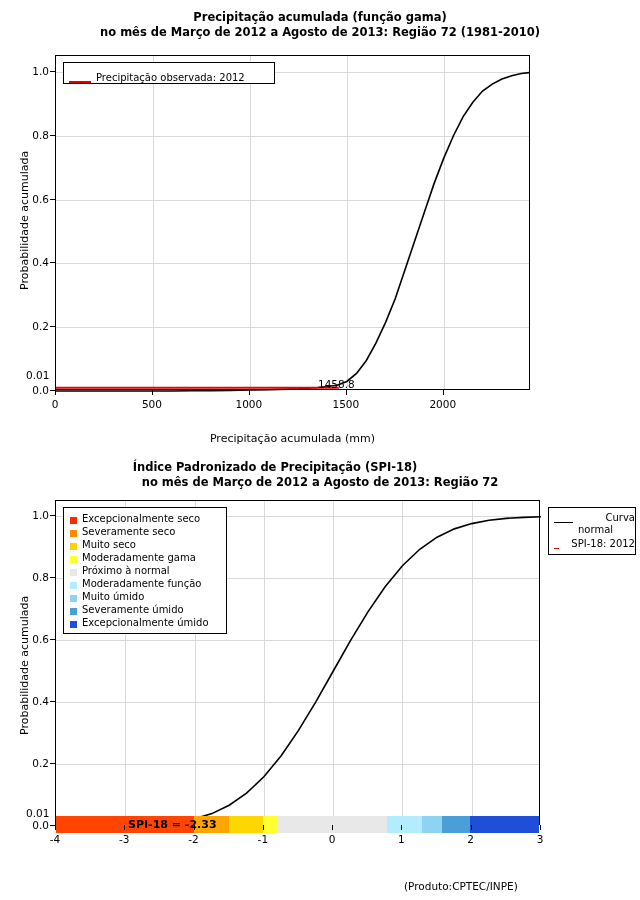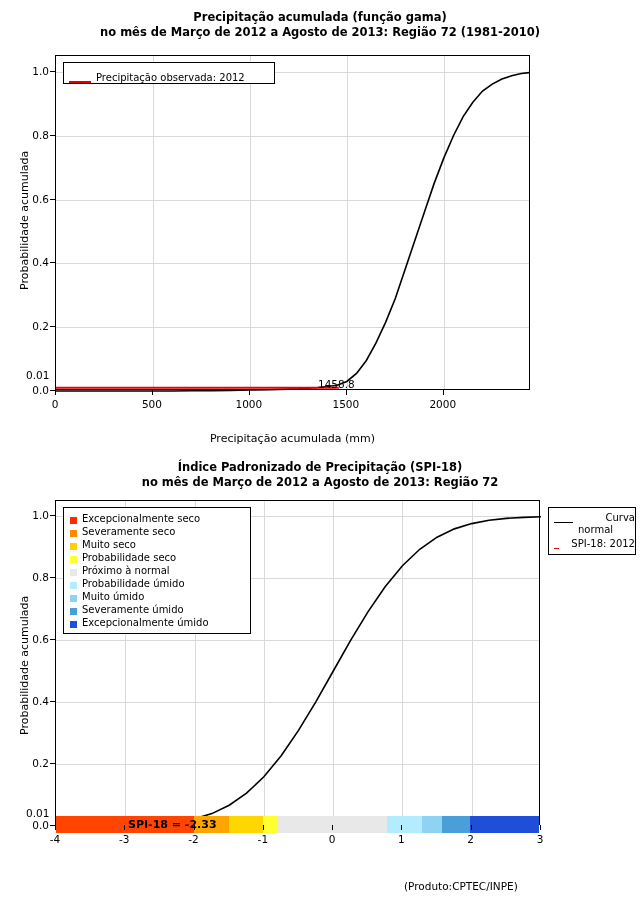--- a/index.html
+++ b/index.html
@@ -95,21 +95,21 @@
       <div class="tickmark-y" style="left: 50px; top: 198.571px;"></div>
       <div class="ytick" style="left: 21px; top: 198.571px; width: 28px;">0.6</div>
       <div class="tickmark-y" style="left: 50px; top: 134.762px;"></div>
       <div class="ytick" style="left: 21px; top: 134.762px; width: 28px;">0.8</div>
       <div class="tickmark-y" style="left: 50px; top: 70.9524px;"></div>
       <div class="ytick" style="left: 21px; top: 70.9524px; width: 28px;">1.0</div>
     </div>
 
   <div class="panel" style="left:0;top:450px;width:640px;height:450px;">
 
-    <div class="title" style="position:absolute;left:0;top:10px;width:550px;padding-left:45px;">Índice Padronizado de Precipitação (SPI-18)</div>
+    <div class="title" style="position:absolute;left:0;top:10px;width:550px;">Índice Padronizado de Precipitação (SPI-18)</div>
     <div class="title" style="position:absolute;left:0;top:25px;width:640px;">no mês de Março de 2012 a Agosto de 2013: Região 72</div>
 
     <div class="plotbox" id="bot-plot" style="left:55px;top:50px;width:485px;height:325px;">
         <div class="grid-v" style="left: 69.2857px;"></div>
         <div class="grid-v" style="left: 138.571px;"></div>
         <div class="grid-v" style="left: 207.857px;"></div>
         <div class="grid-v" style="left: 277.143px;"></div>
         <div class="grid-v" style="left: 346.429px;"></div>
         <div class="grid-v" style="left: 415.714px;"></div>
         <div class="grid-h" style="top: 263.095px;"></div>
@@ -118,44 +118,44 @@
         <div class="grid-h" style="top: 77.381px;"></div>
         <div class="grid-h" style="top: 15.4762px;"></div>
         <svg width="485" height="325" class="curve">
           <path d="M0.00 325.00 L34.64 325.00 L69.29 324.69 L86.61 324.07 L103.93 323.14 L121.25 321.29 L138.57 317.88 L155.89 312.62 L173.21 304.26 L190.54 292.19 L207.86 275.79 L225.18 254.74 L242.50 229.36 L259.82 200.88 L277.14 170.24 L294.46 139.60 L311.79 111.12 L329.11 85.74 L346.43 64.69 L363.75 48.29 L381.07 36.21 L398.39 27.86 L415.71 22.60 L433.04 19.19 L450.36 17.33 L467.68 16.40 L485.00 15.79 " fill="none" stroke="#000000" stroke-width="1.6"></path>
           <path d="M0.00 321.90 L115.71 321.90 " fill="none" stroke="#ee0000" stroke-width="2"></path>
         </svg>
       </div>
 
     <div class="ylabel-rot" style="left:18px;top:285px;">Probabilidade acumulada</div>
 
-    <div class="legend" id="cat-legend" style="left:63px;top:57px;width:188px;height:127px;padding-top:3px;">
+    <div class="legend" id="cat-legend" style="left:63px;top:57px;width:164px;height:127px;padding-top:3px;">
         <div class="legend-row">
           <span class="legend-sq" style="background: rgb(255, 42, 0);"></span>
           <span class="legend-text">Excepcionalmente seco</span>
         </div>
         <div class="legend-row">
           <span class="legend-sq" style="background: rgb(255, 140, 0);"></span>
           <span class="legend-text">Severamente seco</span>
         </div>
         <div class="legend-row">
           <span class="legend-sq" style="background: rgb(255, 208, 0);"></span>
           <span class="legend-text">Muito seco</span>
         </div>
         <div class="legend-row">
           <span class="legend-sq" style="background: rgb(255, 255, 51);"></span>
-          <span class="legend-text">Probabilidade seco</span>
+          <span class="legend-text">Moderadamente gama</span>
         </div>
         <div class="legend-row">
           <span class="legend-sq" style="background: rgb(232, 232, 232);"></span>
           <span class="legend-text">Próximo à normal</span>
         </div>
         <div class="legend-row">
           <span class="legend-sq" style="background: rgb(179, 236, 255);"></span>
-          <span class="legend-text">Probabilidade úmido</span>
+          <span class="legend-text">Moderadamente função</span>
         </div>
         <div class="legend-row">
           <span class="legend-sq" style="background: rgb(143, 211, 244);"></span>
           <span class="legend-text">Muito úmido</span>
         </div>
         <div class="legend-row">
           <span class="legend-sq" style="background: rgb(74, 159, 216);"></span>
           <span class="legend-text">Severamente úmido</span>
         </div>
         <div class="legend-row">

